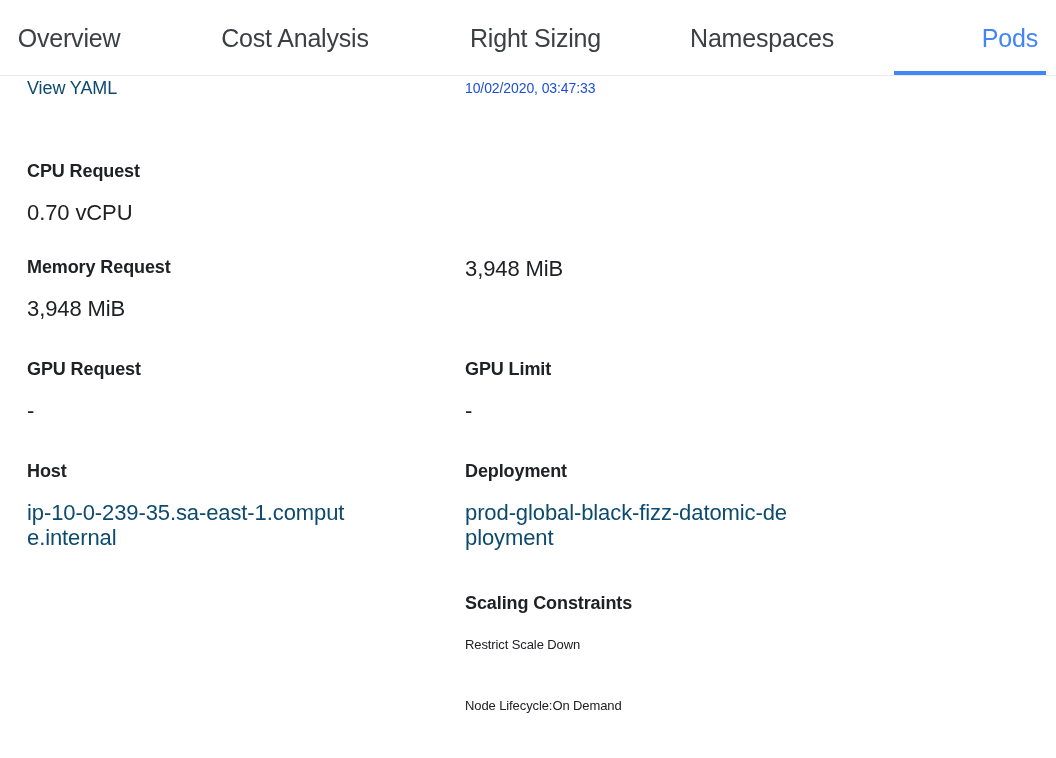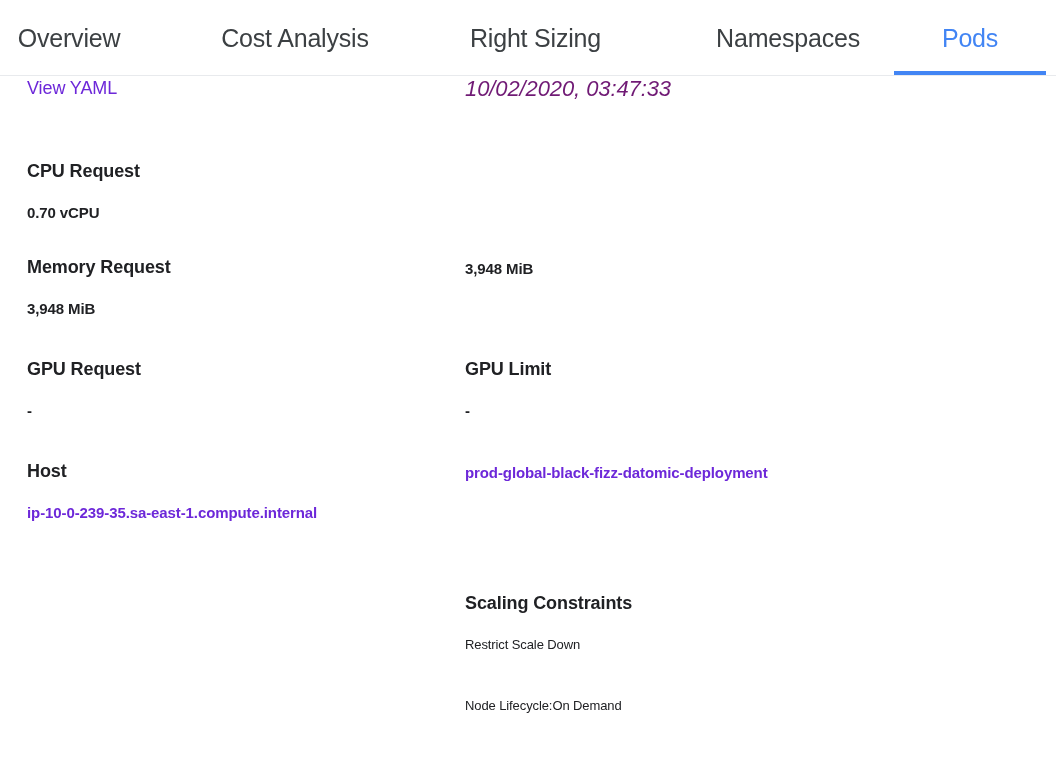--- a/index.html
+++ b/index.html
@@ -98,52 +98,51 @@
     font-size: 18px;
     font-weight: 700;
     color: #202124;
     line-height: 22px;
     letter-spacing: -0.1px;
     margin-bottom: 18px;
     white-space: nowrap;
   }
 
   .field-value {
-    font-size: 15px;
-    font-weight: 700;
+    font-size: 22px;
+    font-weight: 400;
     color: #202124;
     line-height: 25px;
     letter-spacing: -0.1px;
   }
 
   .field-value.link,
   .standalone-link {
-    color: #6d28d9;
+    color: #0c4a6e;
     cursor: pointer;
     word-break: break-all;
     overflow-wrap: break-word;
     text-decoration: none;
   }
 
   .standalone-link {
     font-size: 18px;
     font-weight: 400;
     line-height: 25px;
     letter-spacing: -0.1px;
     display: inline-block;
   }
 
   .plain-text {
-    font-size: 22px;
-    font-weight: 400;
-    color: #701a75;
-    line-height: 25px;
-    letter-spacing: -0.1px;
-    white-space: nowrap;
-    font-style: italic;
+    font-size: 14px;
+    font-weight: 400;
+    color: #1d4ed8;
+    line-height: 25px;
+    letter-spacing: -0.1px;
+    white-space: nowrap;
   }
 
   .constraint-line {
     font-size: 13px;
     font-weight: 400;
     color: #202124;
     line-height: 25px;
     letter-spacing: -0.1px;
     white-space: nowrap;
   }
@@ -157,24 +156,24 @@
     <div id="tabs-host">
         <button class="tab" style="left: 0px; width: 138px;">
           <span>Overview</span>
         </button>
         <button class="tab" style="left: 200px; width: 190px;">
           <span>Cost Analysis</span>
         </button>
         <button class="tab" style="left: 448px; width: 175px;">
           <span>Right Sizing</span>
         </button>
-        <button class="tab" style="left: 688px; width: 180px; justify-content: flex-end;">
+        <button class="tab" style="left: 672px; width: 180px;">
           <span>Namespaces</span>
         </button>
-        <button class="tab active" style="left: 894px; width: 152px;">
+        <button class="tab active" style="left: 894px; width: 152px; justify-content: flex-end;">
           <span>Pods</span>
           <span class="tab-underline"></span>
         </button>
       </div>
     <div class="tabbar-divider"></div>
   </div>
 
   <div class="detail-body">
 
     <div class="col col-left">
@@ -201,21 +200,21 @@
       <div id="right-fields-host">
           <div class="field" style="top: 78px;">
           </div>
           <div class="field" style="top: 180px;">
             <div class="field-value">3,948 MiB</div>
           </div>
           <div class="field" style="top: 282px;">
             <div class="field-label">GPU Limit</div>
             <div class="field-value">-</div>
           </div>
-          <div class="field" style="top: 384px;"><a class="field-value link">prod-global-black-fizz-datomic-deployment</a></div>
+          <div class="field" style="top: 384px;"><div class="field-label">Deployment</div><a class="field-value link">prod-global-black-fizz-datomic-deployment</a></div>
         </div>
 
       <div class="field" id="scaling-block" style="top: 516px;">
         <div class="field-label">Scaling Constraints</div>
         <div id="scaling-lines-host">
             <div class="constraint-line" style="margin-bottom: 27px;">Restrict Scale Down</div>
             <div class="constraint-line" style="margin-bottom: 0px; margin-top: 36px;">Node Lifecycle:On Demand</div>
           </div>
       </div>
     </div>

